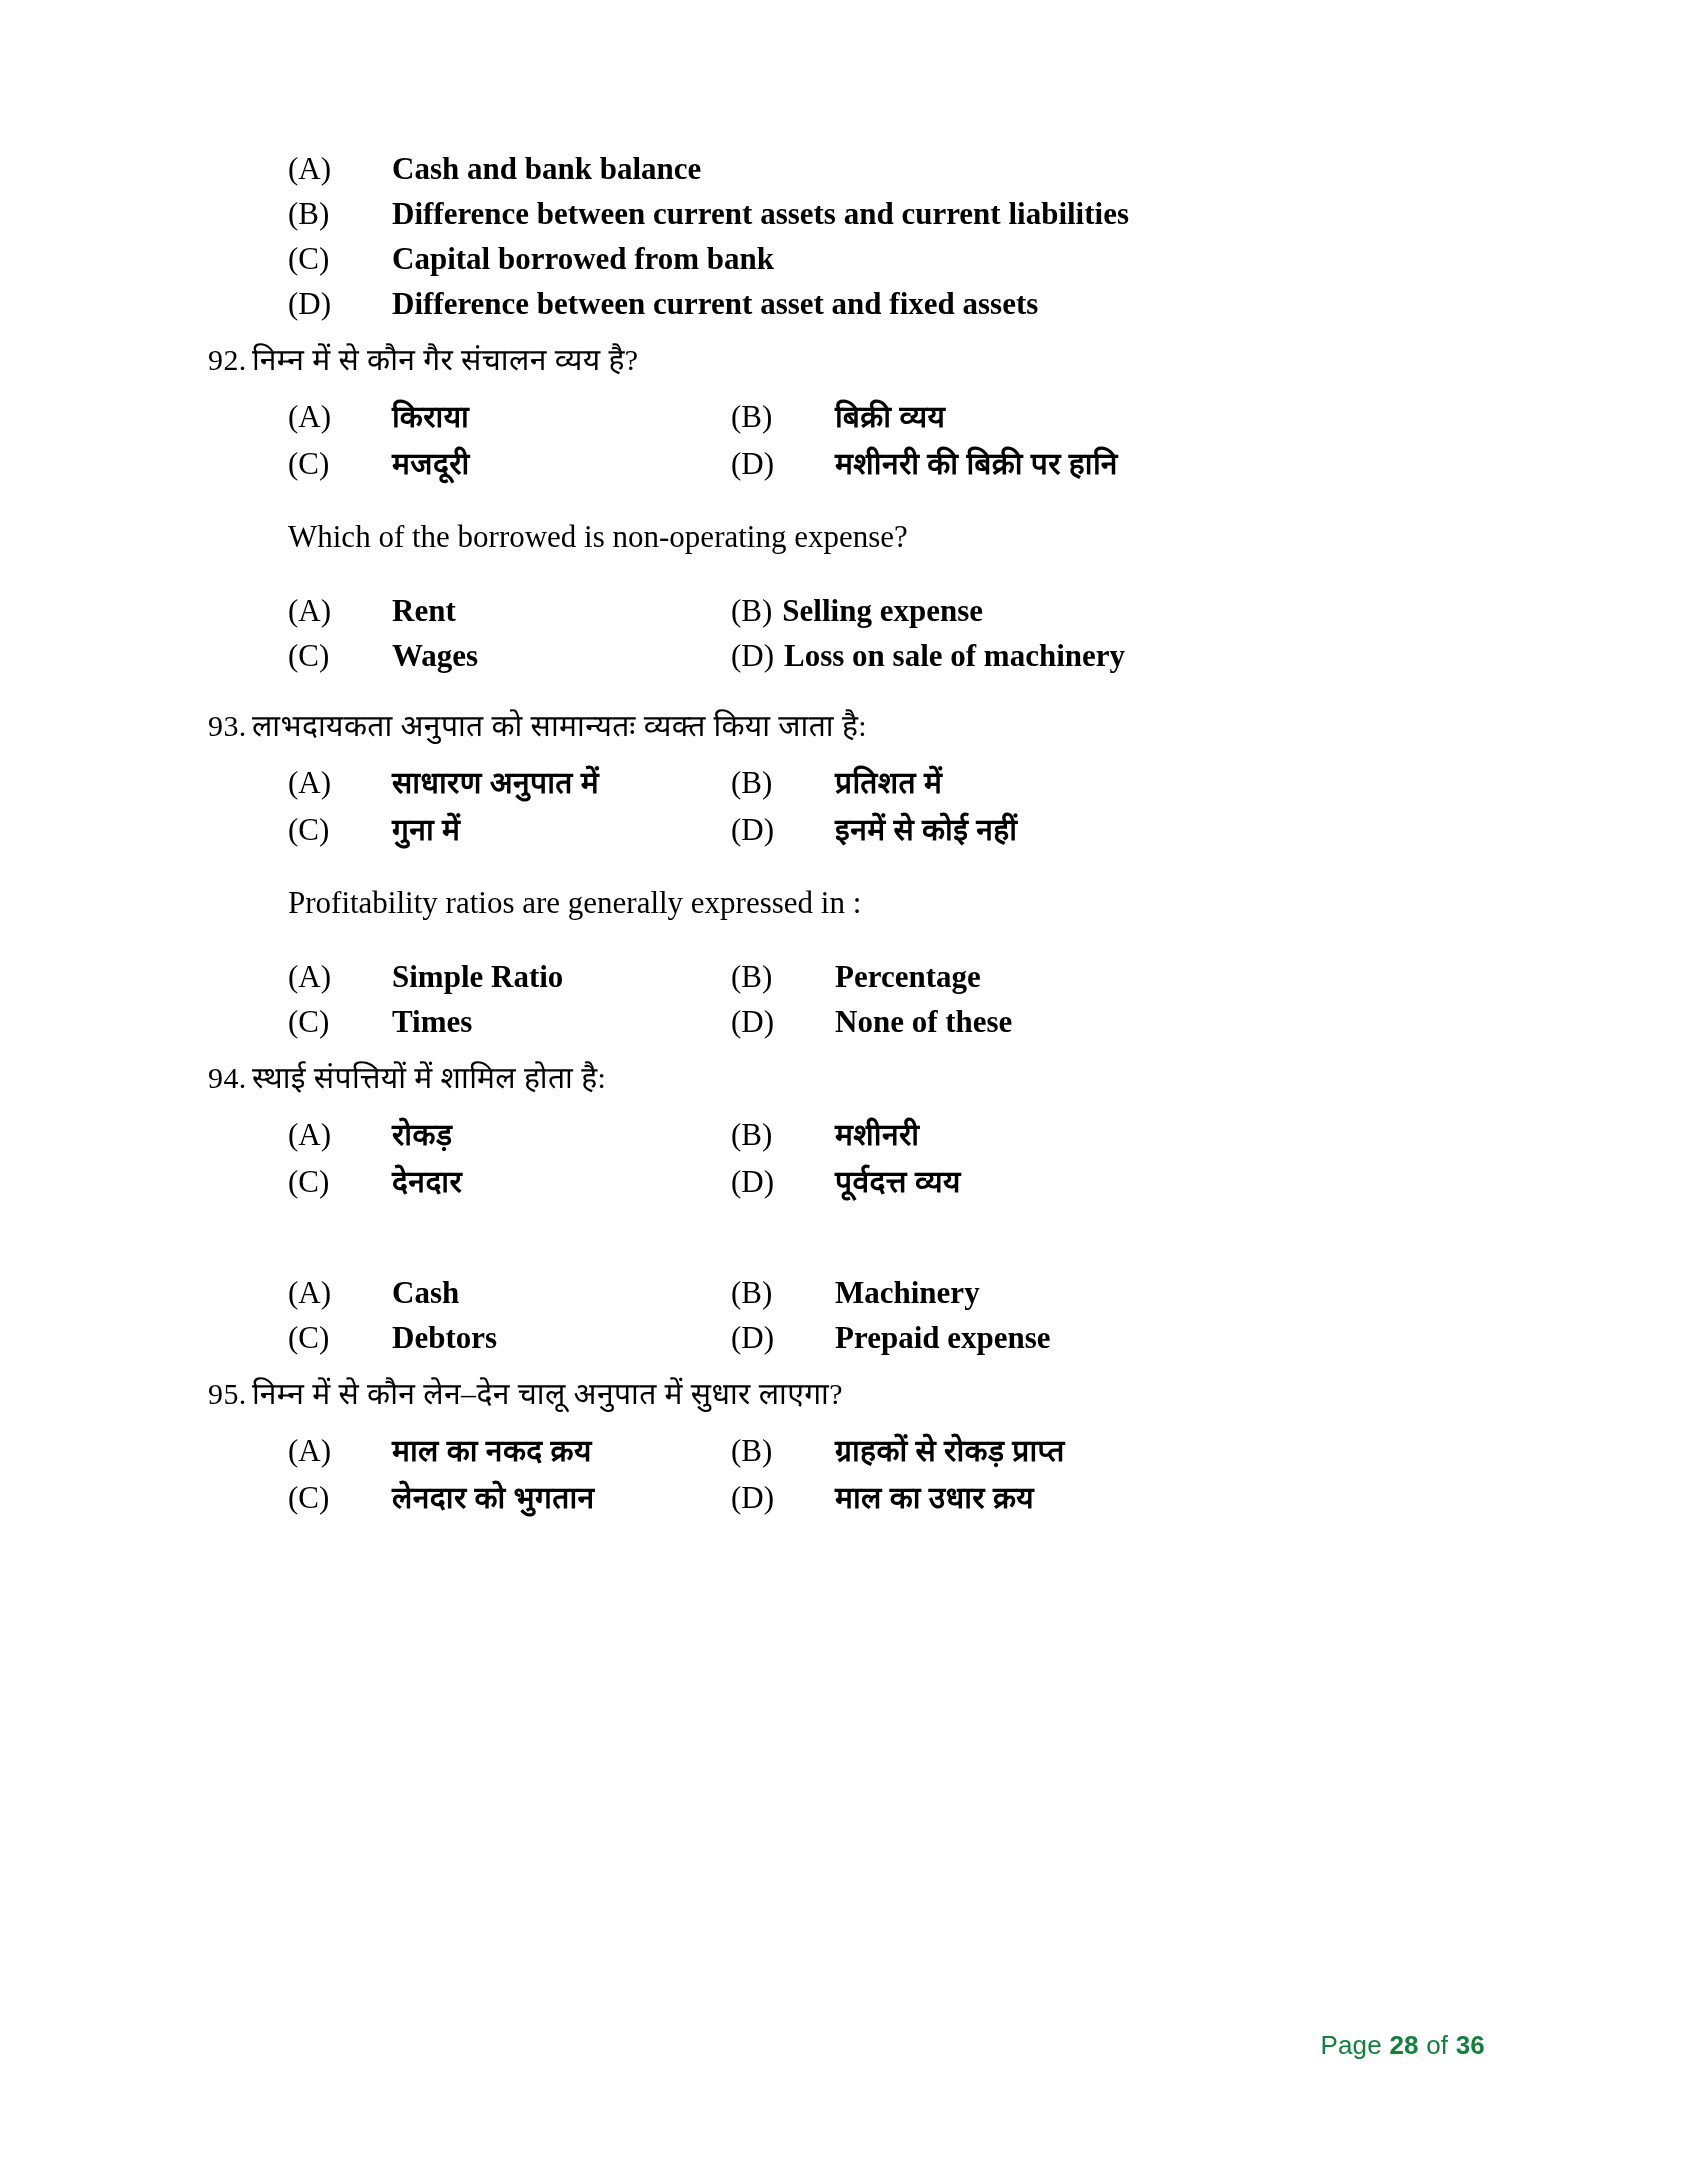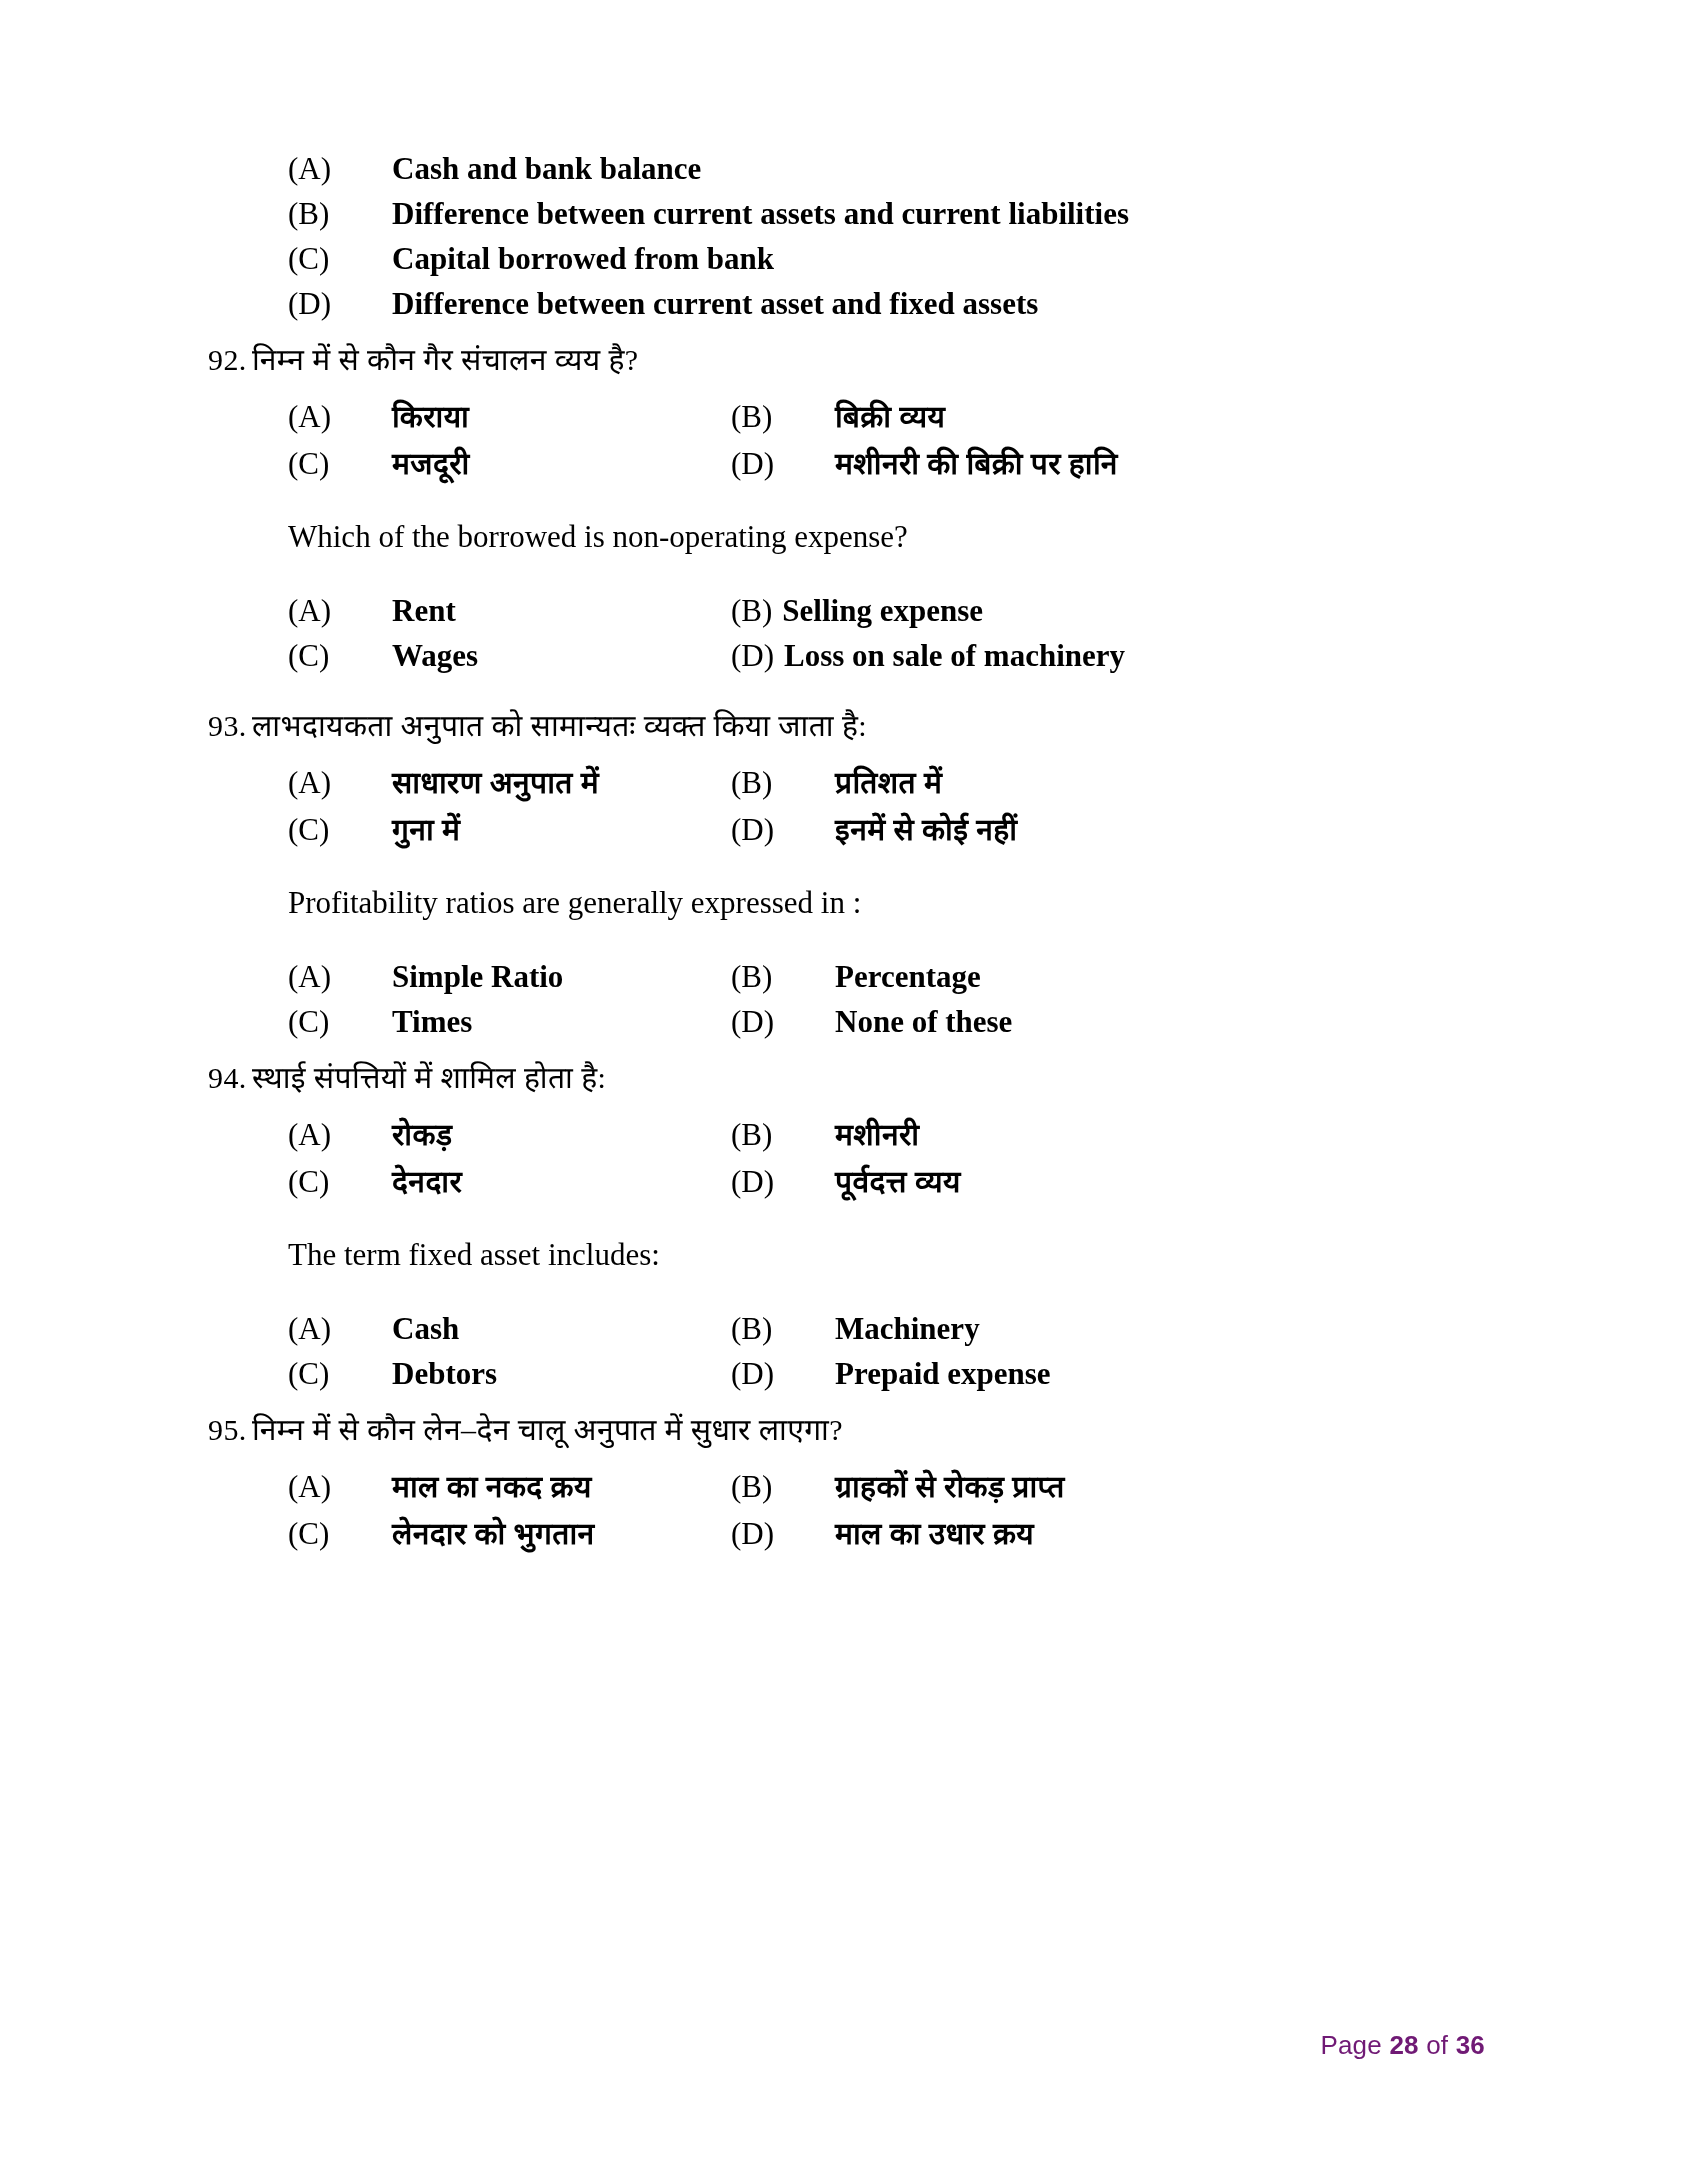--- a/index.html
+++ b/index.html
@@ -101,21 +101,21 @@
 
   .row-sp { height: 16px; }
 
   
   .footer {
     position: absolute;
     right: 198px;
     bottom: 117px;
     font-family: "Liberation Sans", "DejaVu Sans", sans-serif;
     font-size: 26px;
-    color: #701a75;
+    color: #15803d;
     letter-spacing: 0.2px;
     white-space: nowrap;
   }
   .footer b { font-weight: bold; }
   .footer .lbl { font-weight: normal; }
 </style>
 </head>
 <body>
 
 <div class="page">
@@ -316,21 +316,20 @@
         <span class="opttext dev">देनदार</span>
       </div>
       <div class="opt right">
         <span class="optlabel en">(D)</span>
         <span class="opttext dev">पूर्वदत्त व्यय</span>
       </div>
     </div>
 
     <div class="gap-l"></div>
 
-    <div class="stem-en en">The term fixed asset includes:</div>
 
     <div class="gap-l"></div>
 
     <div class="optrow">
       <div class="opt left">
         <span class="optlabel en">(A)</span>
         <span class="opttext en">Cash</span>
       </div>
       <div class="opt right">
         <span class="optlabel en">(B)</span>

